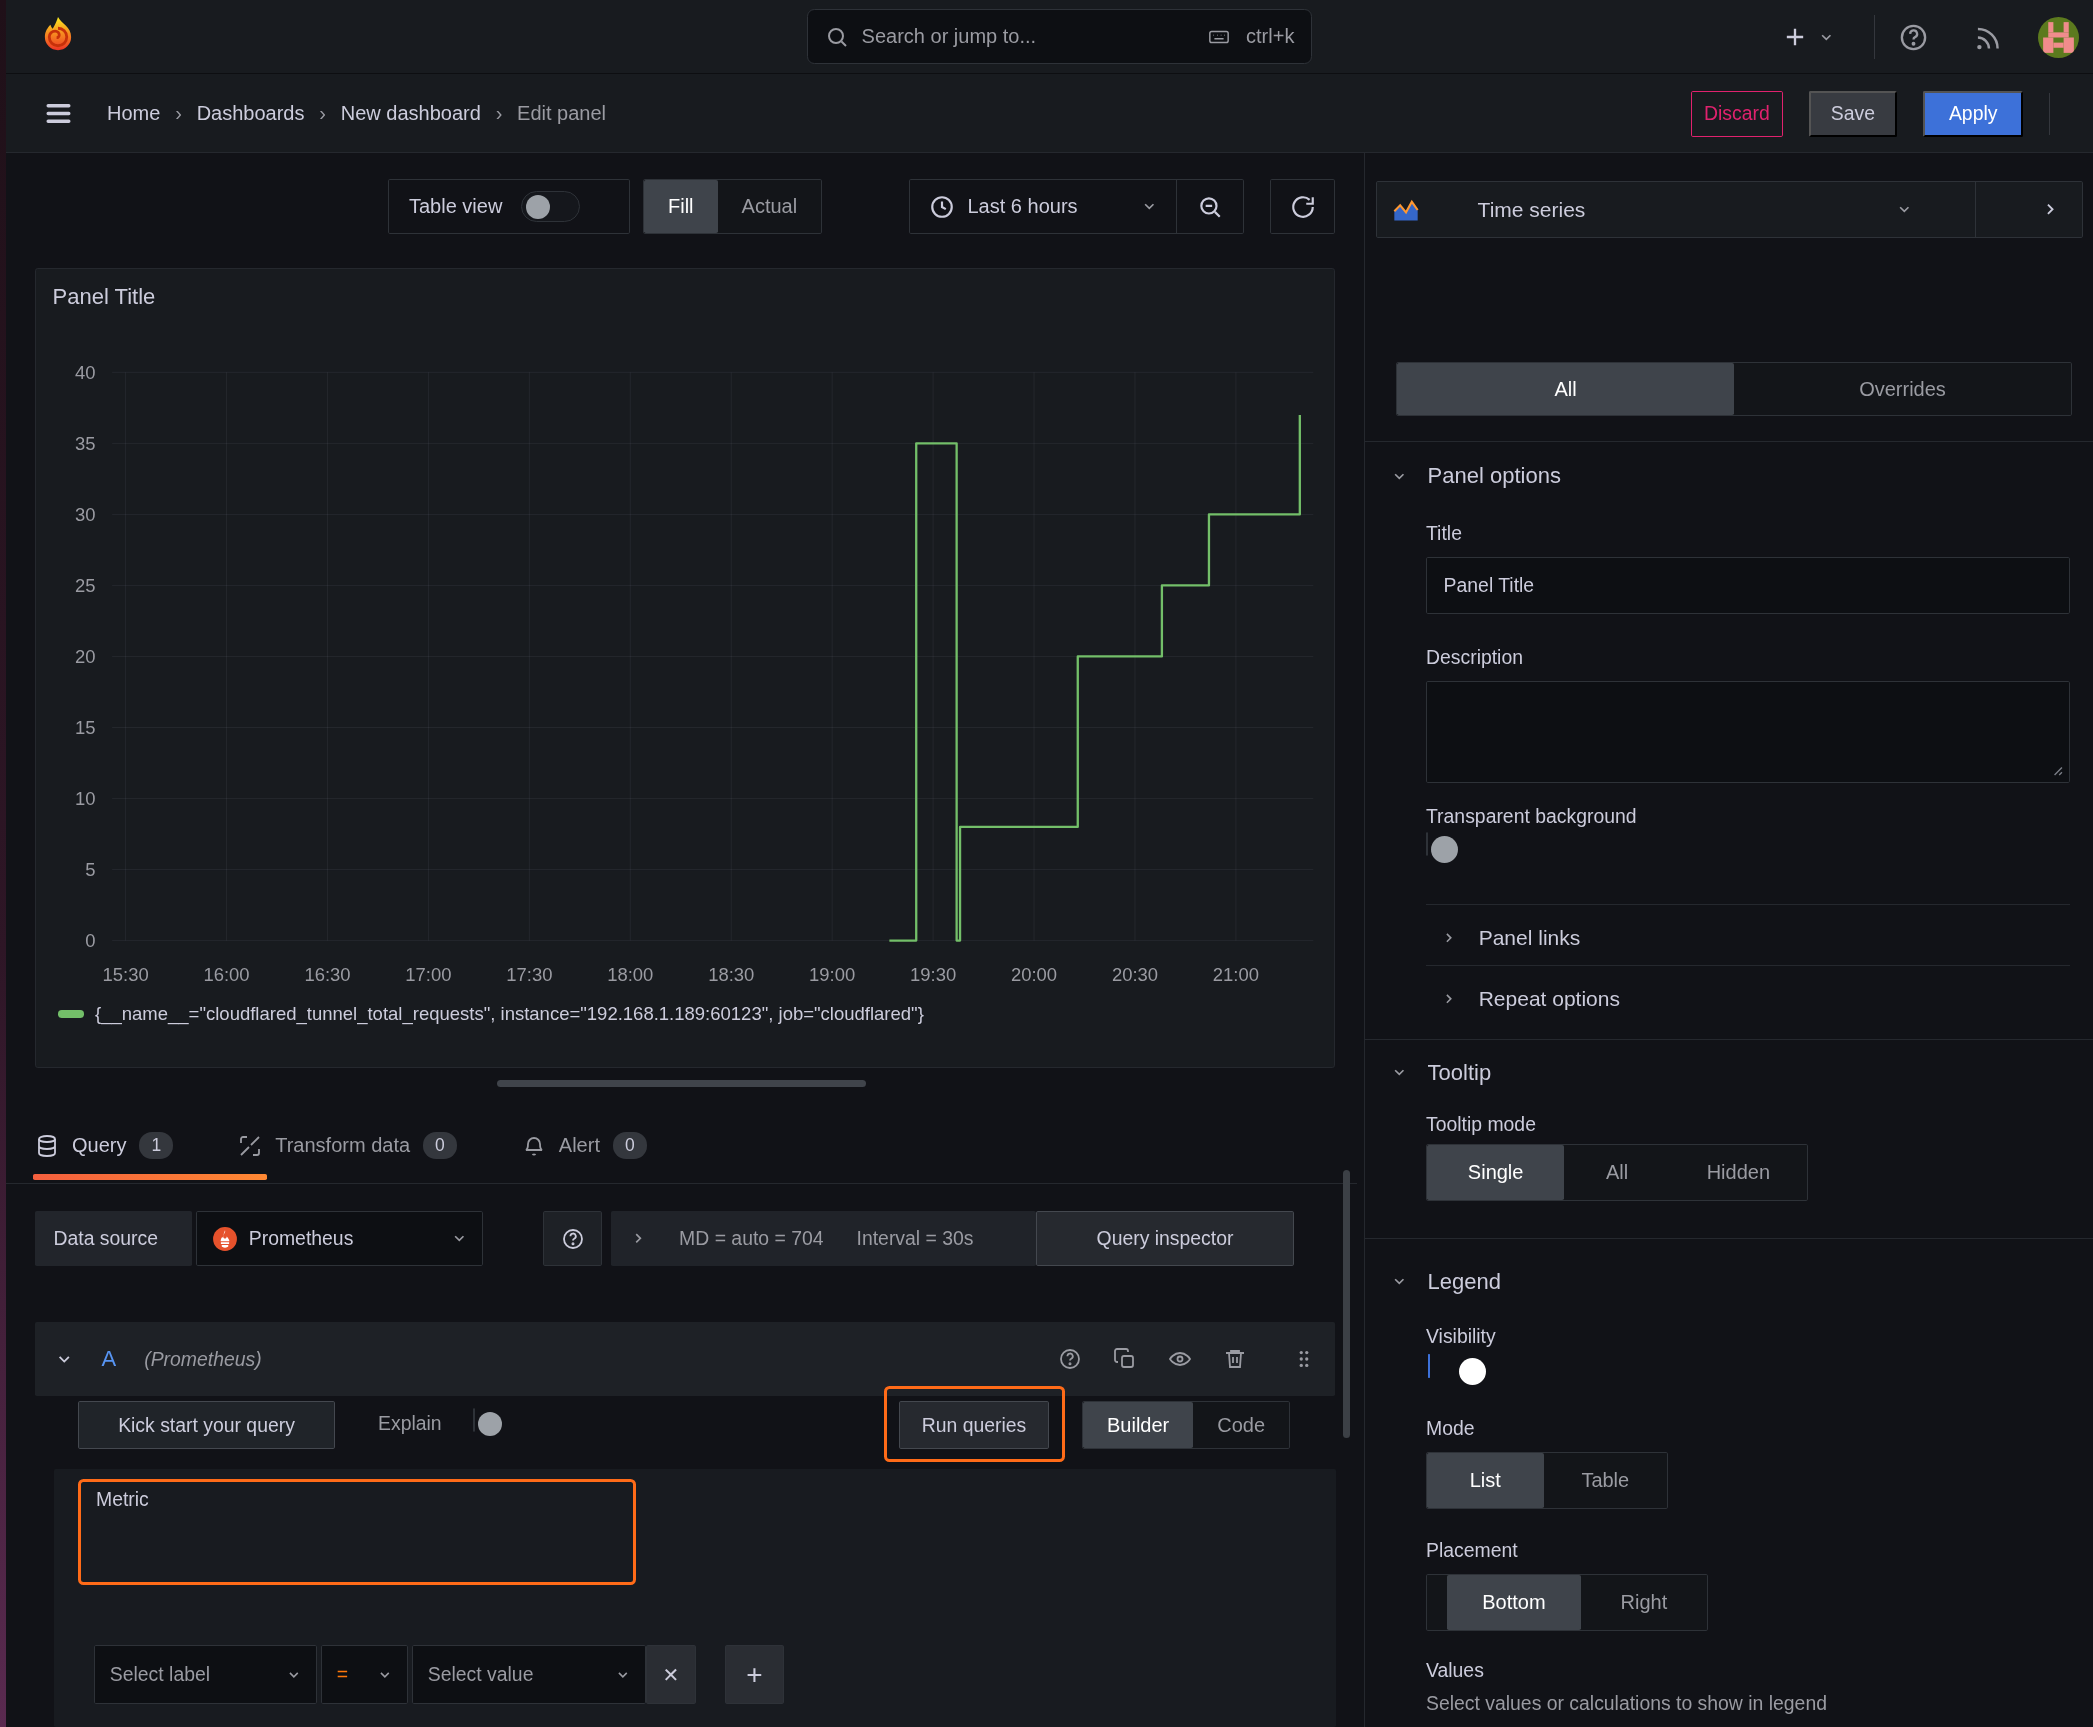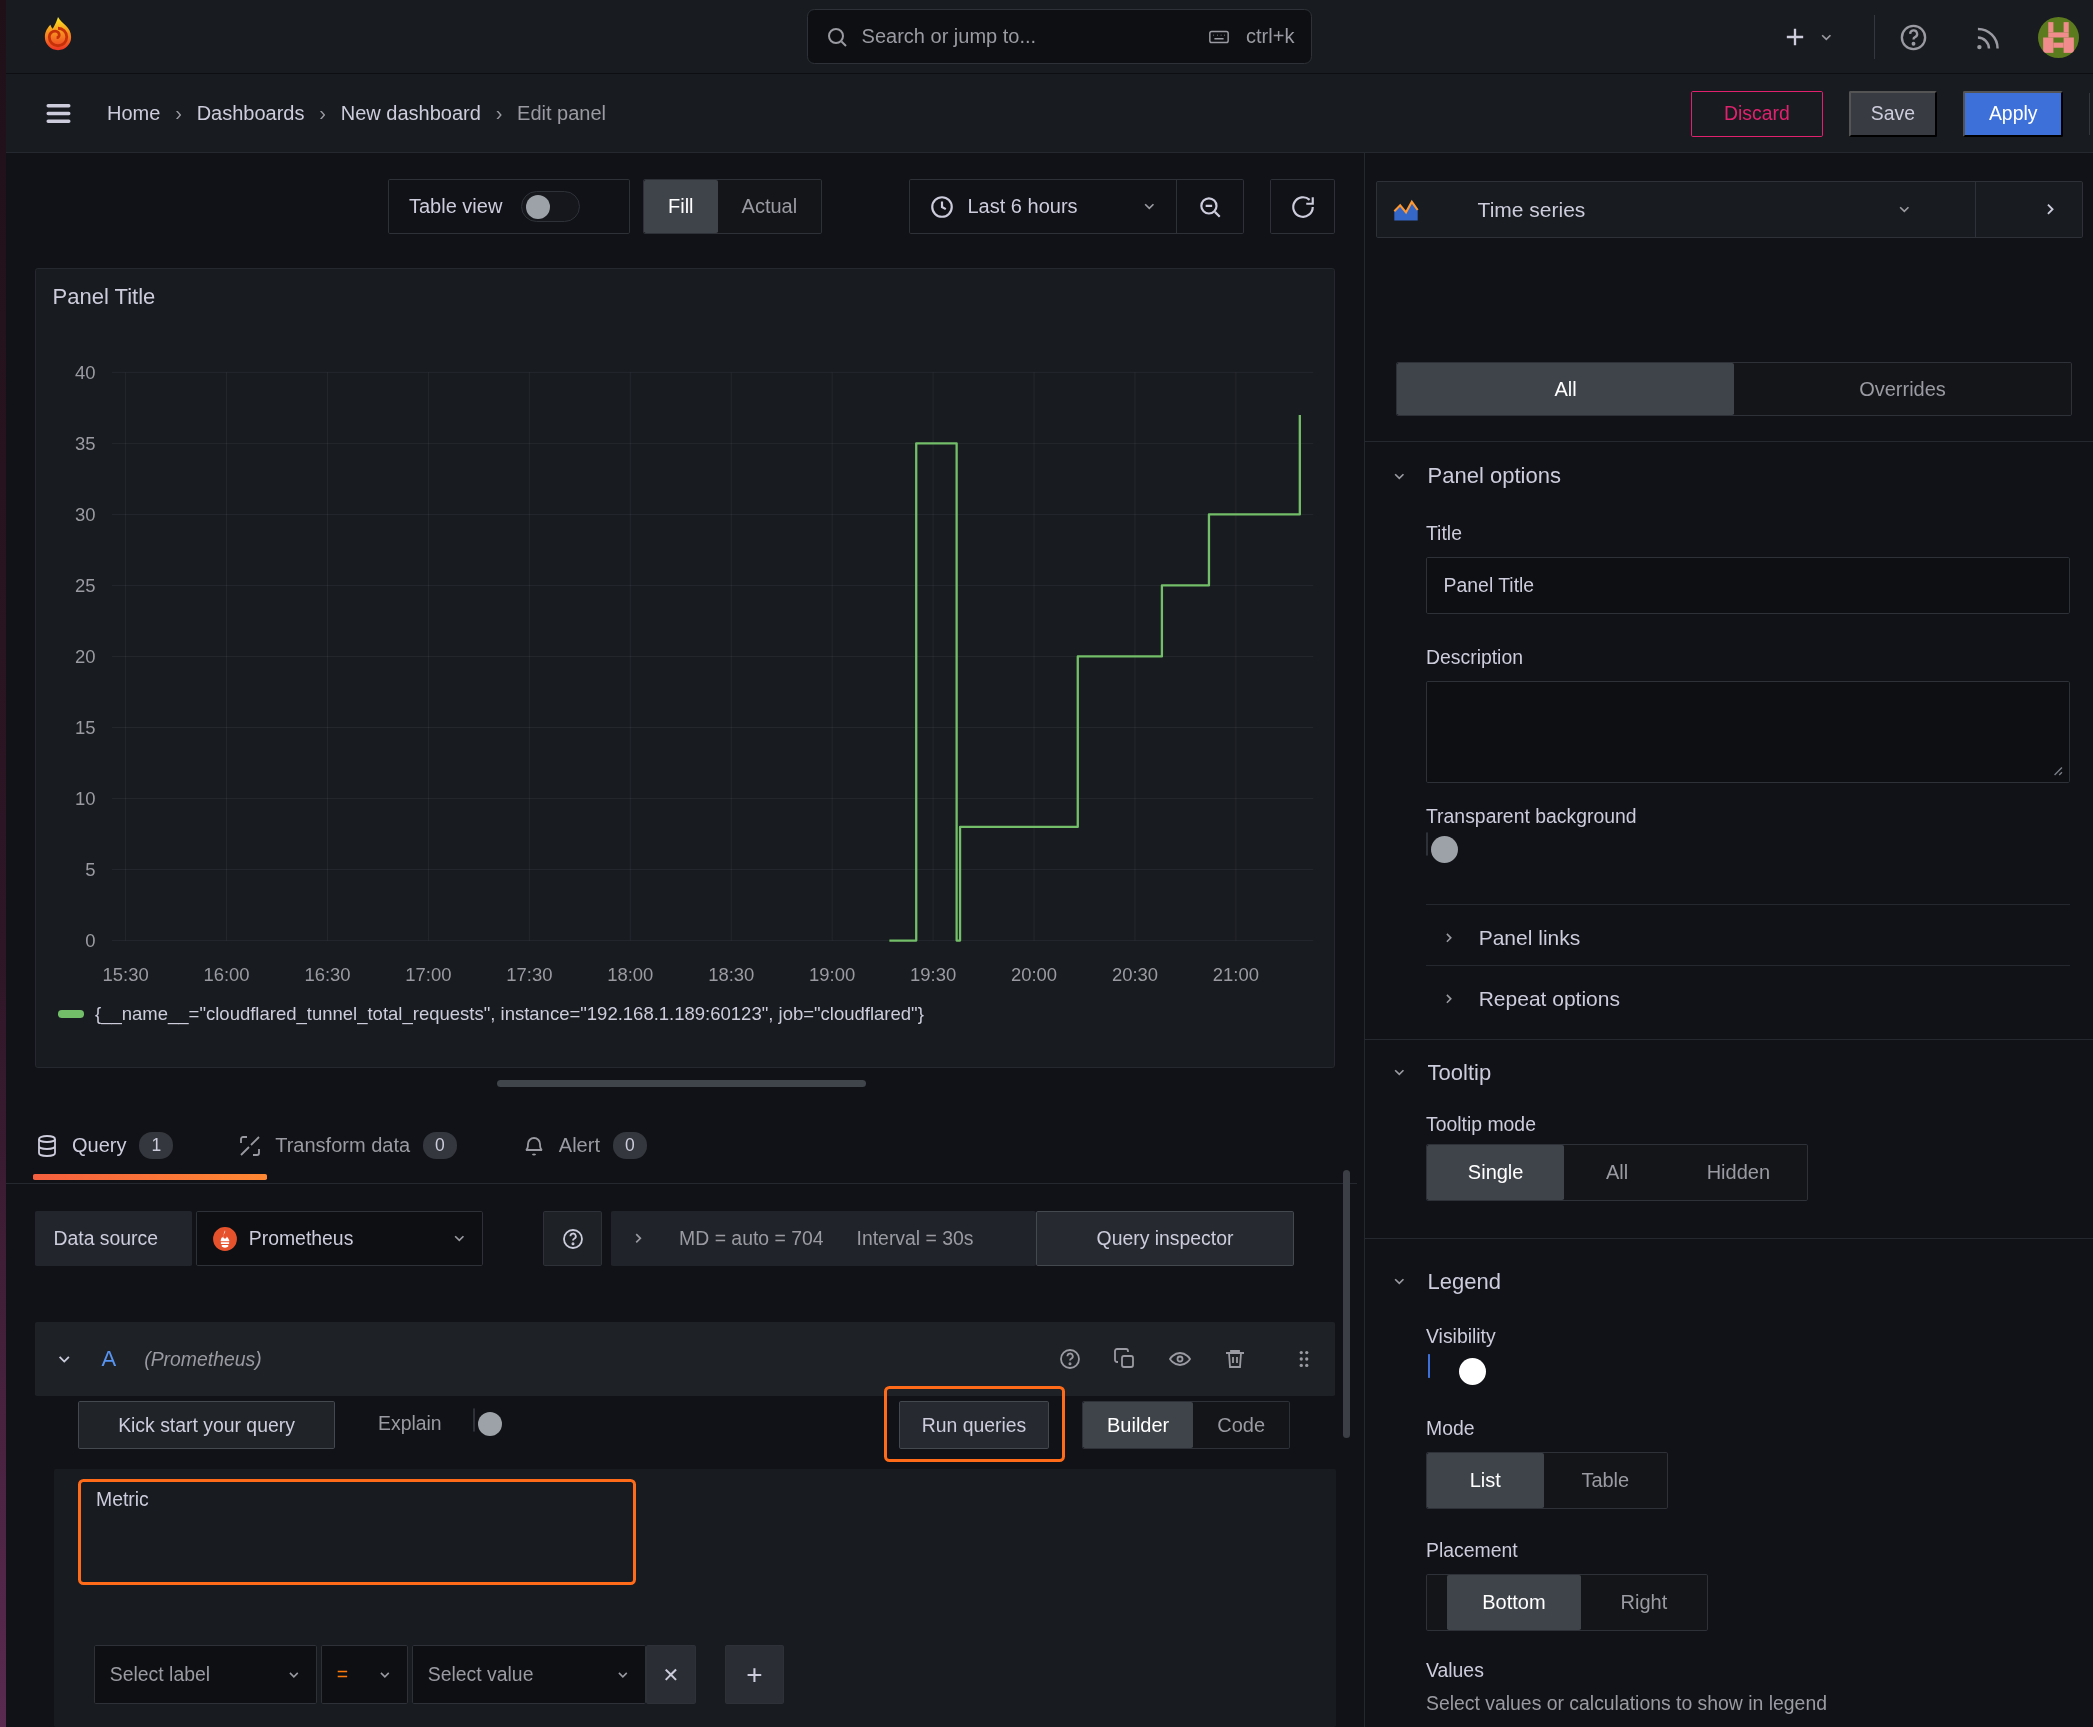--- a/index.html
+++ b/index.html
@@ -12,21 +12,21 @@
   .icon{color:var(--text-dim);}
   .icon.bright{color:var(--text);}
   
   .topnav{left:0;top:0;width:2093px;height:74px;background:var(--surface);border-bottom:0.9px solid #0d0e11;}
   .crumbbar{left:0;top:74px;width:2093px;height:79px;background:var(--surface);border-bottom:0.9px solid #25282e;}
   .searchbox{left:807px;top:9.2px;width:505px;height:55px;background:var(--input-bg);border:0.9px solid var(--border);border-radius:7.4px;display:flex;align-items:center;padding:0 16.6px;gap:13px;color:var(--text-dim);font-size:20px;}
   .crumb{color:var(--text);font-size:20px;}
   .crumb.dim{color:var(--text-dim);}
   .crumb-sep{color:var(--text-dim);font-size:20px;padding:0 14.8px;}
   .btn{display:flex;align-items:center;justify-content:center;font-size:19.4px;border-radius:1.8px;height:46px;cursor:pointer;}
-  .btn-discard{border:0.9px solid var(--pink);color:var(--pink);background:transparent;padding:0 32px;}
+  .btn-discard{border:0.9px solid var(--pink);color:var(--pink);background:transparent;padding:0 12px;}
   .btn-save{background:#383b41;color:var(--text);padding:0 20px;}
   .btn-apply{background:var(--blue);color:#fff;padding:0 24px;text-align:center;}
   .vdiv{width:0.9px;background:#34373d;}
   
   .toolgroup{height:55px;border:0.9px solid var(--border);border-radius:1.8px;display:flex;align-items:center;background:transparent;color:var(--text);font-size:20px;}
   .toggle{position:relative;border-radius:15.7px;background:#15171c;border:0.9px solid var(--border);}
   .toggle .knob{position:absolute;top:2.8px;border-radius:50%;background:var(--toggle-off-knob);}
   .toggle.on{background:var(--blue);border-color:var(--blue);}
   .toggle.on .knob{background:#fff;}
   .seg{display:flex;height:55px;border:0.9px solid var(--border);border-radius:1.8px;overflow:hidden;font-size:20px;color:var(--text-dim);background:#131519;}

